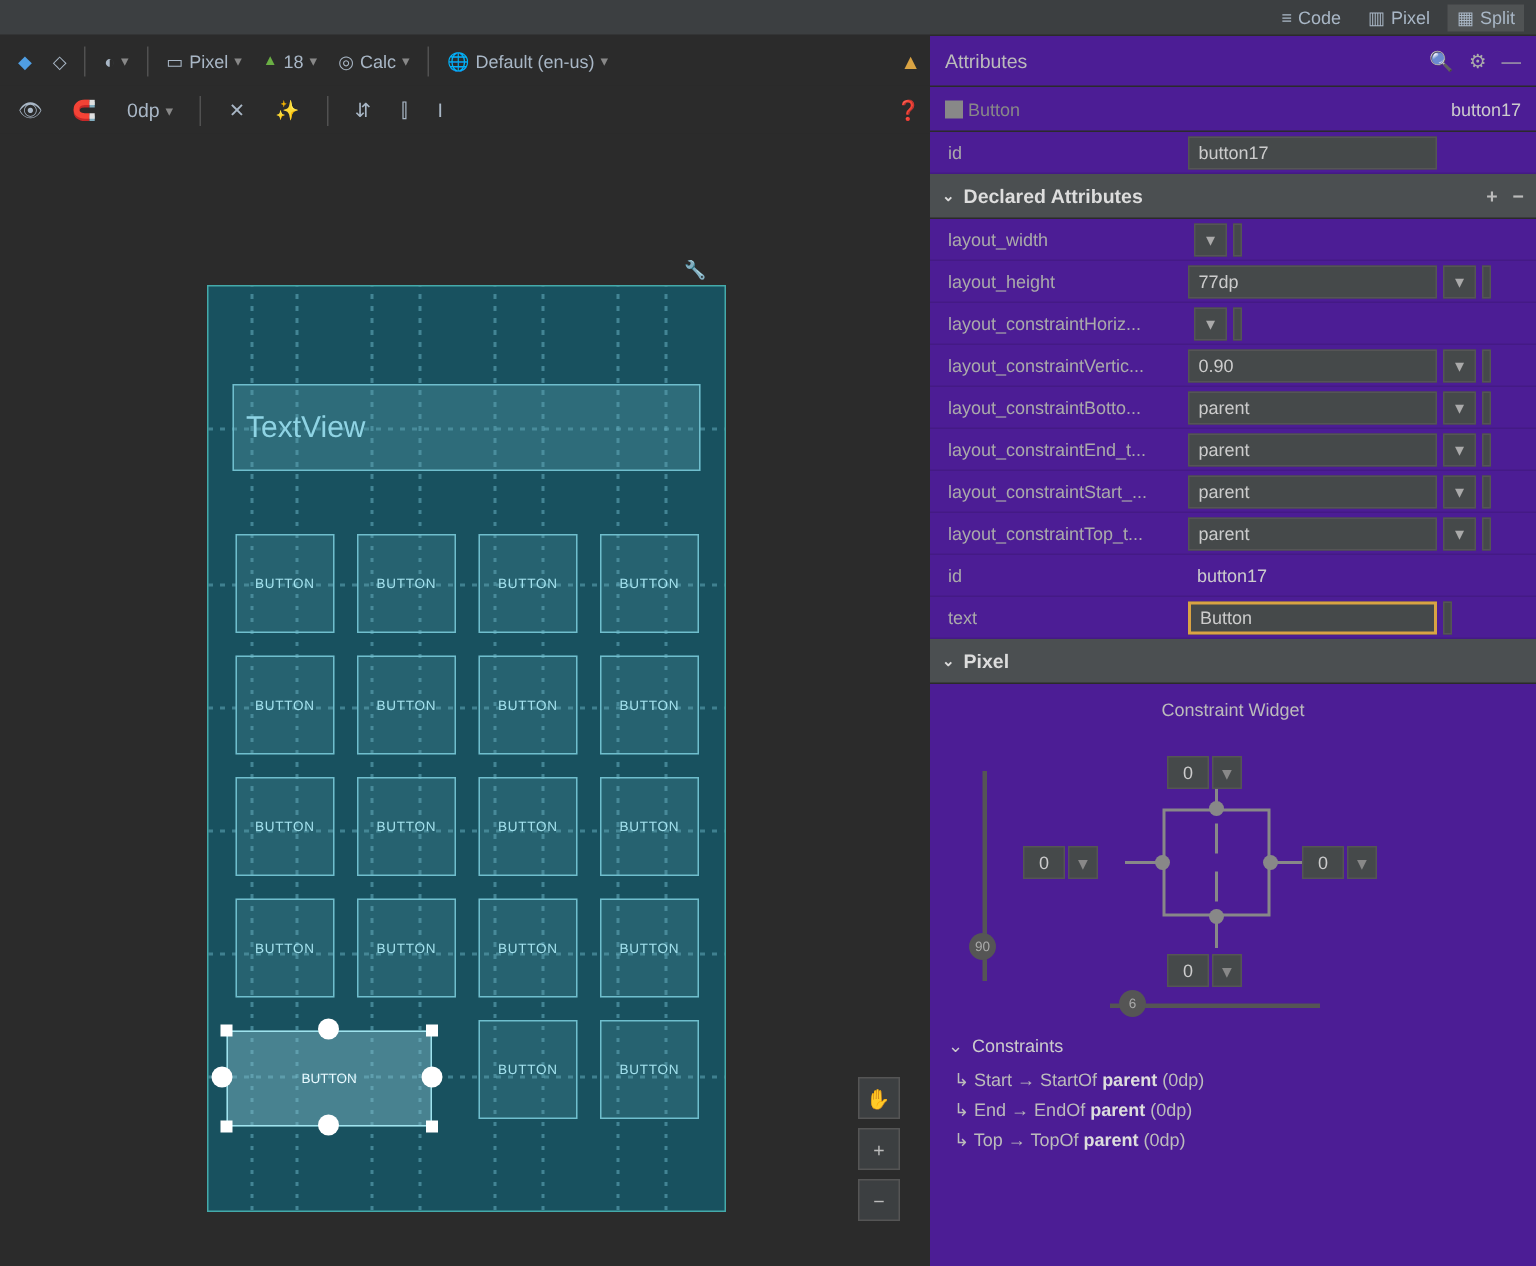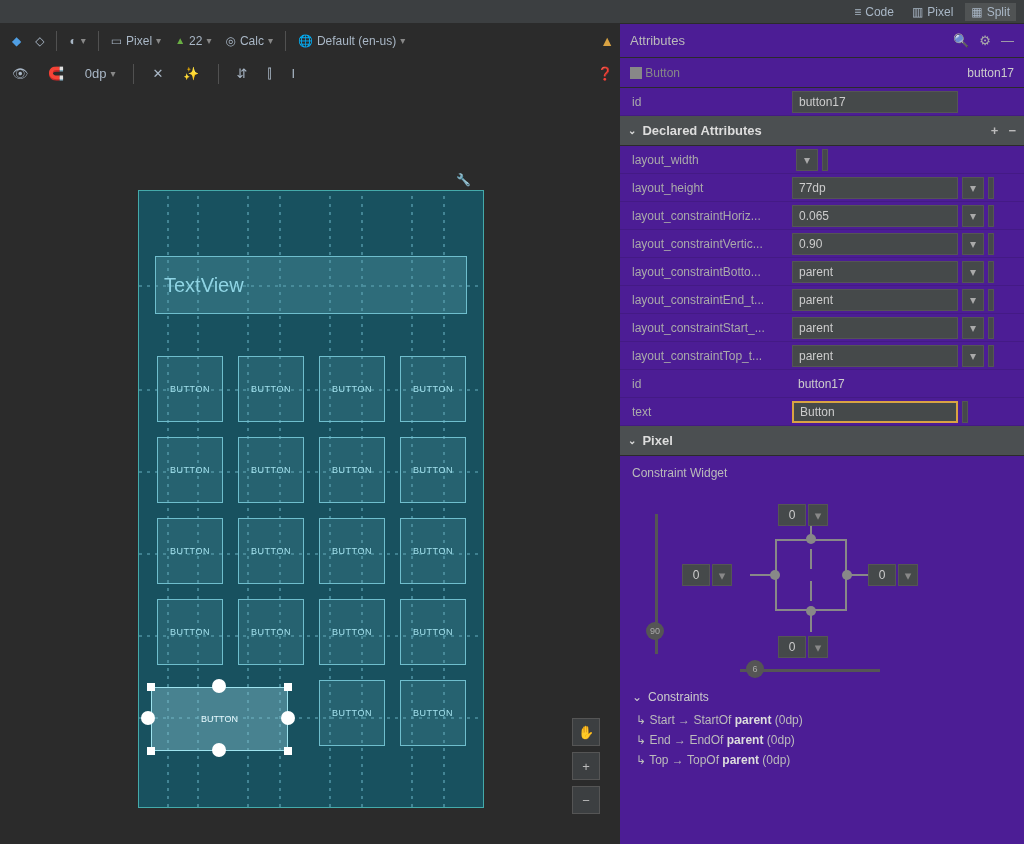--- a/index.html
+++ b/index.html
@@ -186,21 +186,21 @@
   .section-hdr {
     display:flex; align-items:center; height:30px; padding:0 8px;
     background:#4b4f51; color:#ddd; font-size:13px; font-weight:bold;
     border-bottom:1px solid #2b2b2b;
   }
   .section-hdr .chev { margin-right:6px; font-size:10px; }
   .section-hdr .sec-icons { margin-left:auto; display:flex; gap:10px; color:#bbb; }
   .highlight-input {
     border:2px solid #d9a343 !important;
   }
-  .cw-title { font-size:12px; color:#bbb; padding:10px 12px 4px; }
+  .cw-title { font-size:12px; color:#bbb; padding:10px 12px 4px;text-align:center; }
   .cw-body { position:relative; height:200px; }
   .cw-box {
     position:absolute; left:155px; top:55px; width:72px; height:72px;
     border:2px solid #888;
   }
   .cw-margin {
     position:absolute; display:flex; align-items:center; gap:2px;
   }
   .cw-margin input {
     width:28px; height:22px; background:#45494a; border:1px solid #555;
@@ -257,21 +257,21 @@
         <span class="tb-sep"></span>
         <span class="tb-btn">◐<span class="dropdown-caret">▾</span></span>
         <span class="tb-sep"></span>
         <span class="tb-btn">
           <span>▭</span>
           <span>Pixel</span>
           <span class="dropdown-caret">▾</span>
         </span>
         <span class="tb-btn">
           <span class="green-dot">▲</span>
-          <span>22</span>
+          <span>18</span>
           <span class="dropdown-caret">▾</span>
         </span>
         <span class="tb-btn">
           <span>◎</span>
           <span>Calc</span>
           <span class="dropdown-caret">▾</span>
         </span>
         <span class="tb-sep"></span>
         <span class="tb-btn">
           <span>🌐</span>
@@ -408,21 +408,20 @@
               <div class="al">layout_height</div>
               <div class="av">
                 <input value="77dp" style="">
                 <div class="dd">▾</div>
                 <div class="flag"></div>
               </div>
             </div>
             <div class="attr-row">
               <div class="al">layout_constraintHoriz...</div>
               <div class="av">
-                <input value="0.065" style="">
                 <div class="dd">▾</div>
                 <div class="flag"></div>
               </div>
             </div>
             <div class="attr-row">
               <div class="al">layout_constraintVertic...</div>
               <div class="av">
                 <input value="0.90" style="">
                 <div class="dd">▾</div>
                 <div class="flag"></div>

